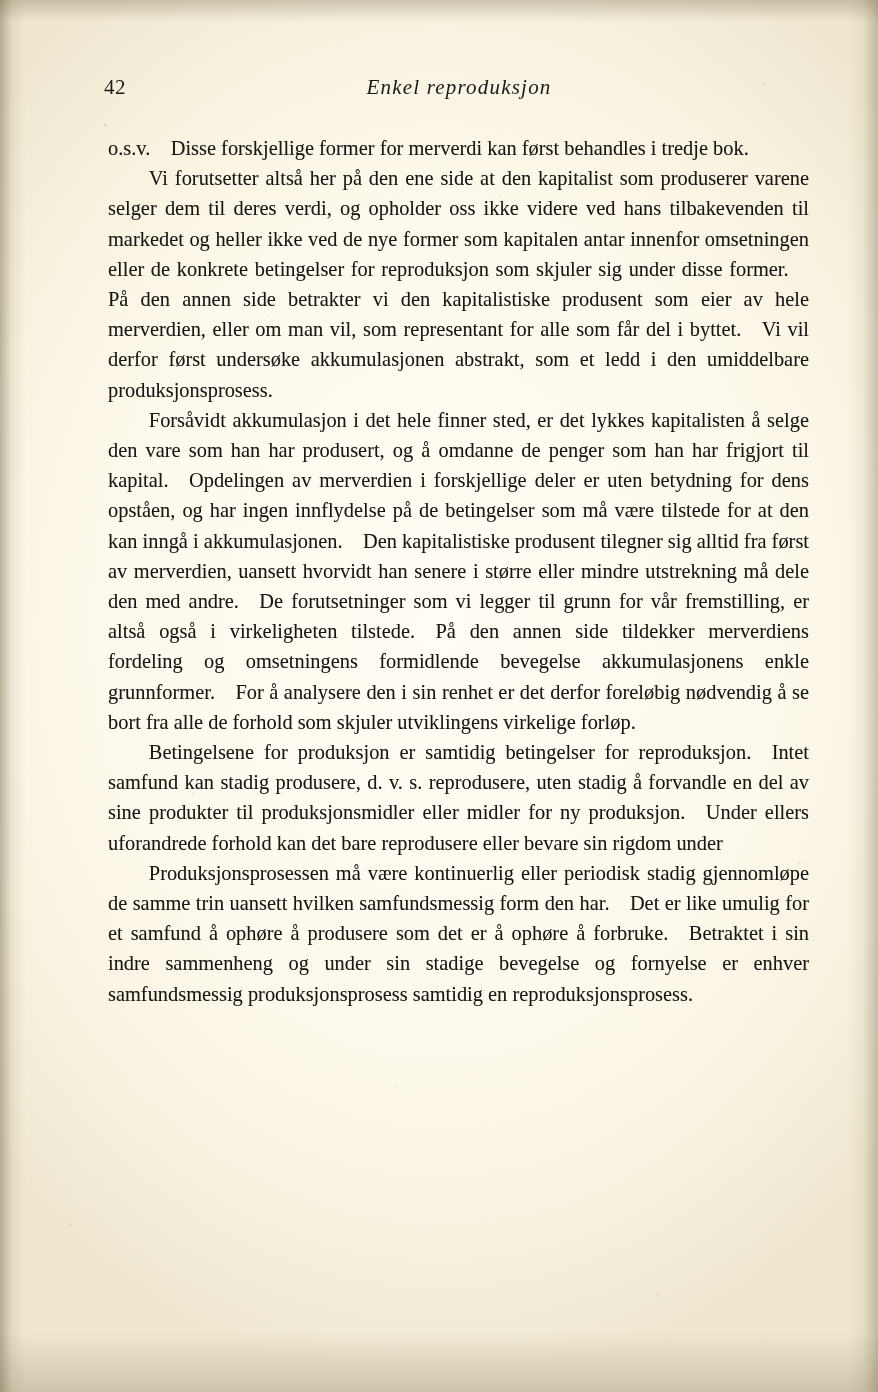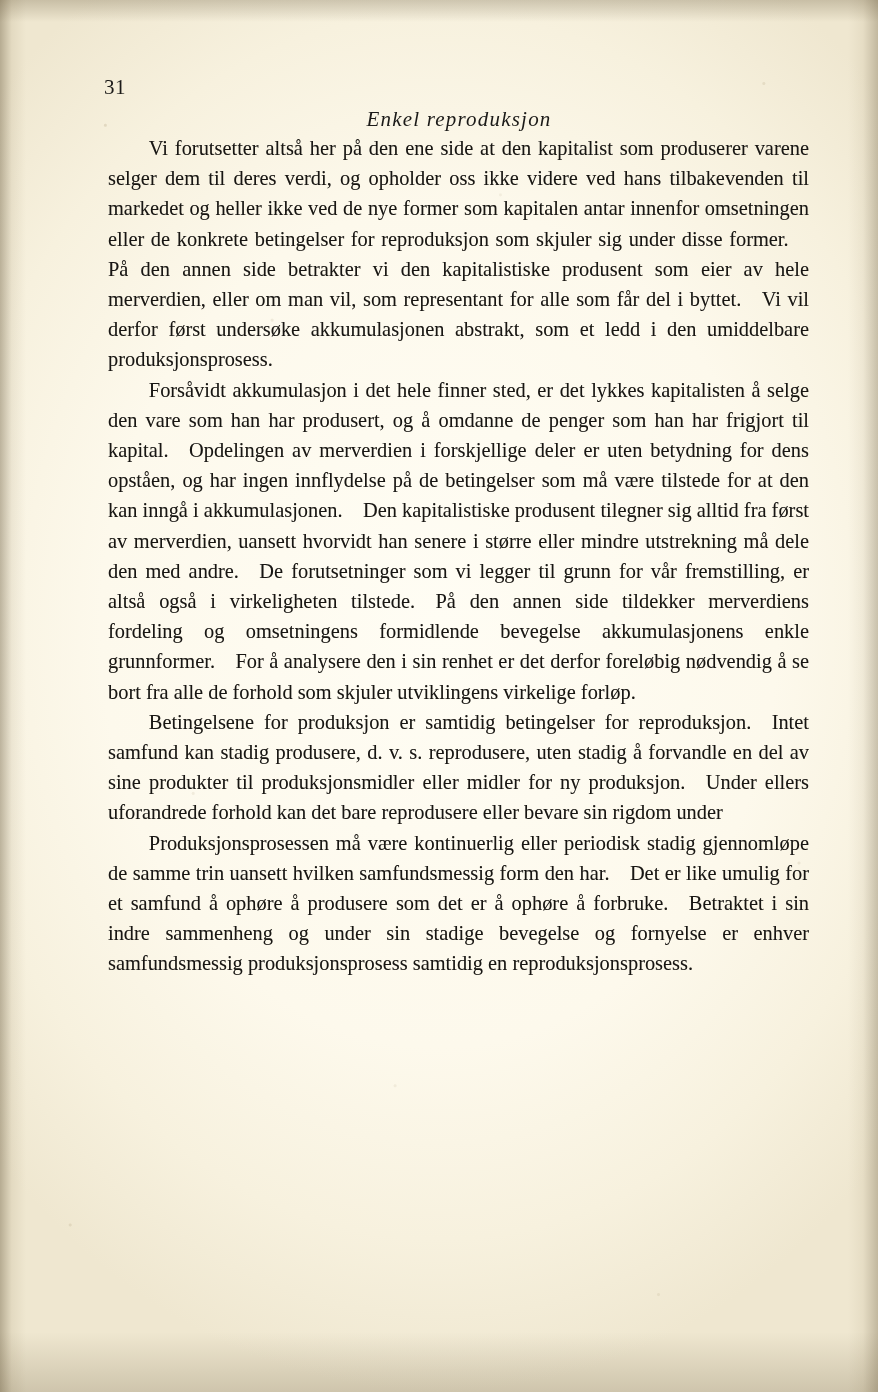--- a/index.html
+++ b/index.html
@@ -87,21 +87,20 @@
     position: absolute;
     left: 0;
     top: 0;
     width: 700px;
     text-align: center;
     font-style: italic;
     font-size: 21px;
     color: #1b1a18;
     letter-spacing: 1.2px;
     text-indent: 10px;
-    margin-top: 32px;
   }
 
   .body-text {
     position: absolute;
     top: 133px;
     left: 108px;
     width: 701px;
     font-size: 20.4px;
     line-height: 30.2px;
     color: #181613;
@@ -121,25 +120,26 @@
   }
 </style>
 </head>
 <body>
 
 <div class="page">
 
   <div class="speckles"></div>
 
   <div class="header">
-    <div class="folio">31</div>
+    <div class="folio">42</div>
     <div class="running-title">Enkel reproduksjon</div>
   </div>
 
   <div class="body-text">
+    <p class="p-first">o.s.v. Disse forskjellige former for merverdi kan først behandles i tredje bok.</p>
     <p>Vi forutsetter altså her på den ene side at den kapitalist som produserer varene selger dem til deres verdi, og opholder oss ikke videre ved hans tilbakevenden til markedet og heller ikke ved de nye former som kapitalen antar innenfor omsetningen eller de konkrete betingelser for reproduksjon som skjuler sig under disse former. På den annen side betrakter vi den kapitalistiske produsent som eier av hele merverdien, eller om man vil, som representant for alle som får del i byttet. Vi vil derfor først undersøke akkumulasjonen abstrakt, som et ledd i den umiddelbare produksjonsprosess.</p>
     <p>Forsåvidt akkumulasjon i det hele finner sted, er det lykkes kapitalisten å selge den vare som han har produsert, og å omdanne de penger som han har frigjort til kapital. Opdelingen av merverdien i forskjellige deler er uten betydning for dens opståen, og har ingen innflydelse på de betingelser som må være tilstede for at den kan inngå i akkumulasjonen. Den kapitalistiske produsent tilegner sig alltid fra først av merverdien, uansett hvorvidt han senere i større eller mindre utstrekning må dele den med andre. De forutsetninger som vi legger til grunn for vår fremstilling, er altså også i virkeligheten tilstede. På den annen side tildekker merverdiens fordeling og omsetningens formidlende bevegelse akkumulasjonens enkle grunnformer. For å analysere den i sin renhet er det derfor foreløbig nødvendig å se bort fra alle de forhold som skjuler utviklingens virkelige forløp.</p>
     <p>Betingelsene for produksjon er samtidig betingelser for reproduksjon. Intet samfund kan stadig produsere, d. v. s. reprodusere, uten stadig å forvandle en del av sine produkter til produksjonsmidler eller midler for ny produksjon. Under ellers uforandrede forhold kan det bare reprodusere eller bevare sin rigdom under</p>
     <p>Produksjonsprosessen må være kontinuerlig eller periodisk stadig gjennomløpe de samme trin uansett hvilken samfundsmessig form den har. Det er like umulig for et samfund å ophøre å produsere som det er å ophøre å forbruke. Betraktet i sin indre sammenheng og under sin stadige bevegelse og fornyelse er enhver samfundsmessig produksjonsprosess samtidig en reproduksjonsprosess.</p>
   </div>
 
   <div class="edge-left"></div>
   <div class="edge-right"></div>
   <div class="edge-top"></div>
   <div class="edge-bottom"></div>

